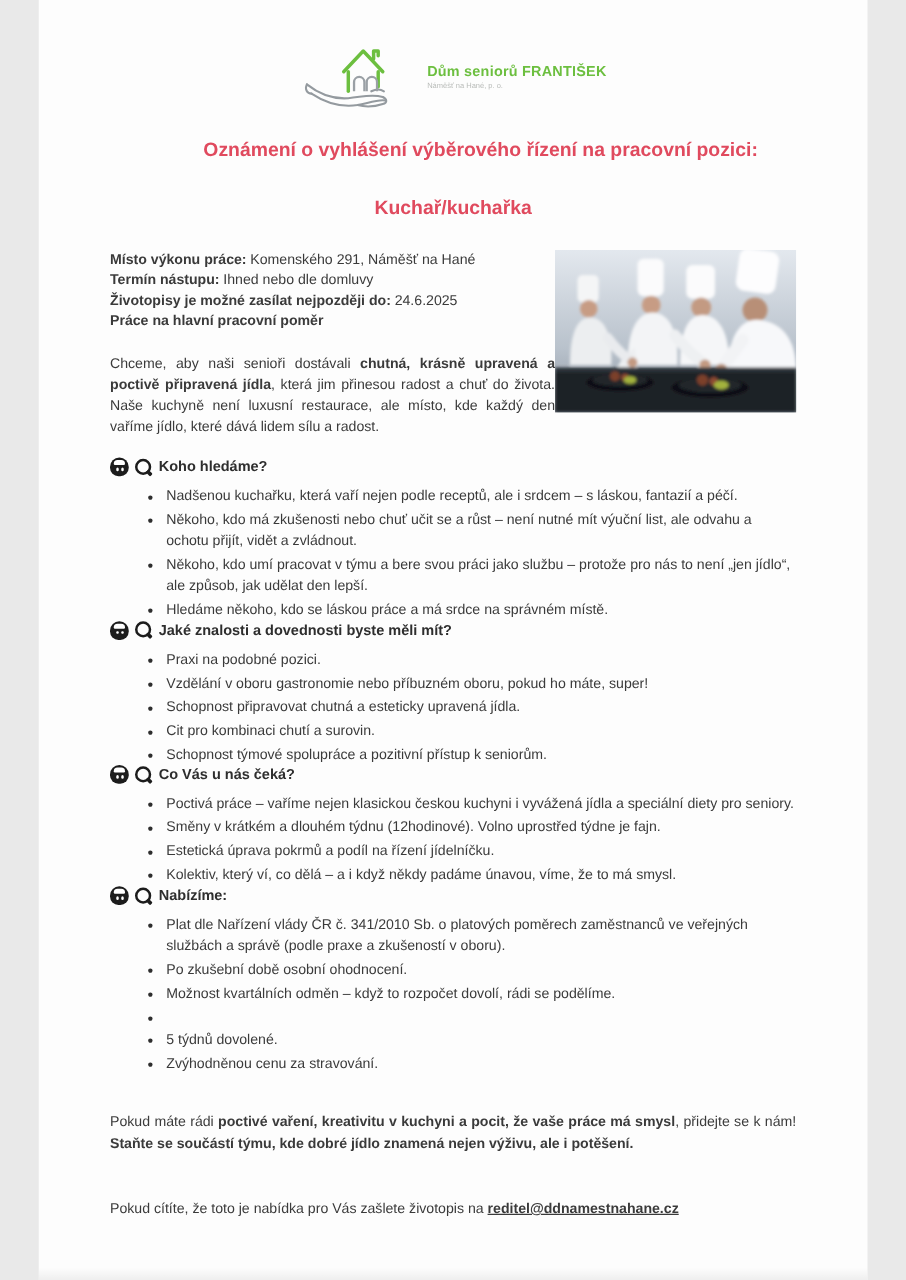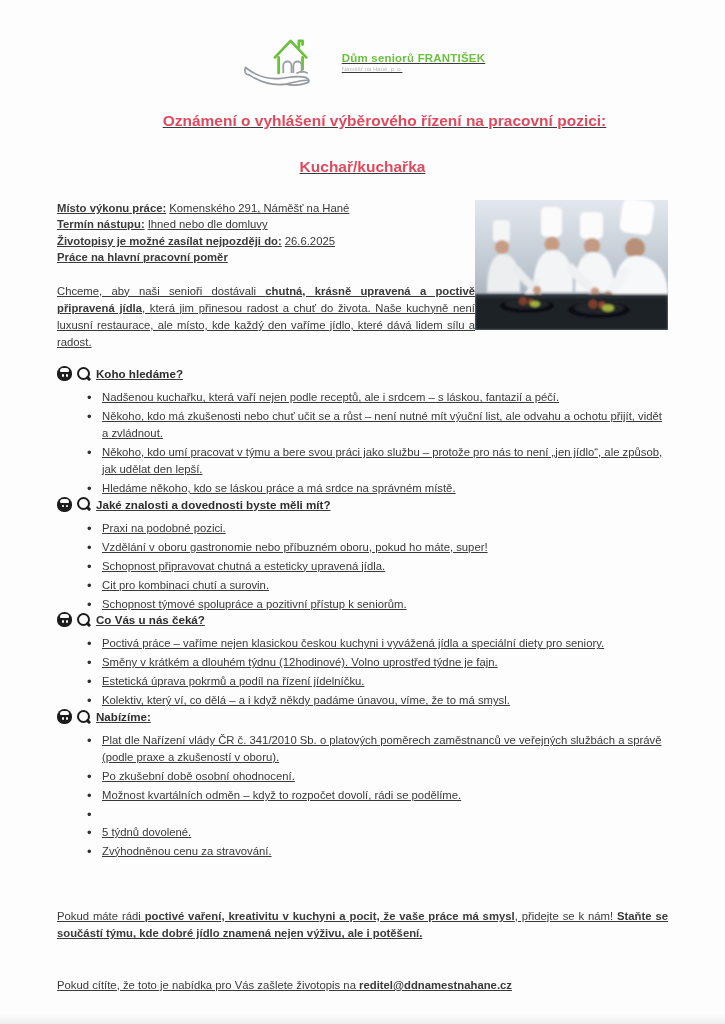--- a/index.html
+++ b/index.html
@@ -1,25 +1,24 @@
 <!DOCTYPE html>
 <html lang="cs"><head>
 <meta charset="utf-8">
 <style>
   * { margin:0; padding:0; box-sizing:border-box; }
   html,body { background:#e9e9e9; }
   .page {
     position:relative;
-    width:725px; height:1024px;
+    width:663px; height:1024px;
     margin:0 auto;
     background:#fdfdfd;
     font-family:"Liberation Sans", sans-serif;
     color:#3a3a3a;
     overflow:hidden;
-    text-decoration:underline;
   }
   .page::after{ 
     content:""; position:absolute; left:0; right:0; bottom:0; height:10px;
     background:linear-gradient(to bottom, rgba(0,0,0,0), rgba(0,0,0,0.06));
     pointer-events:none;
   }
 
   
   .logo-row{ display:flex; justify-content:center; align-items:center; gap:10px; padding-top:32px; }
   .logo-text .org{ color:#6cbf3f; font-weight:bold; font-size:11.5px; letter-spacing:.2px; }
@@ -53,21 +52,21 @@
 
   .mag-icon{ position:relative; display:inline-block; width:14px; height:14px; flex:none; }
   .mag-icon::before{ content:""; position:absolute; top:0; left:0; width:9px; height:9px; border:2.6px solid #1c1c1c; border-radius:50%; }
   .mag-icon::after{ content:""; position:absolute; width:5px; height:2.6px; background:#1c1c1c; transform:rotate(45deg); left:9px; top:10px; border-radius:1px; }
 
   .bullets{ list-style:none; margin-top:8px; }
   .bullet-item{ position:relative; padding-left:45px; font-size:11.3px; line-height:1.5; margin-top:2px; min-height:16px; }
   .bullet-item .dot{ position:absolute; left:30px; top:-1px; font-size:13px; color:#2e2e2e; }
 
   
-  .closing{ margin-top:48px; font-size:11.3px; line-height:1.55; text-align:justify; }
+  .closing{ margin-top:30px; font-size:11.3px; line-height:1.55; text-align:justify; }
   .footer-line{ margin-top:36px; font-size:11.3px; }
   .email{ font-weight:bold; text-decoration:underline; color:#3a3a3a; }
 </style>
 </head>
 <body>
 
 <div class="page">
 
   <div class="logo-row">
     <svg width="92" height="60" viewBox="0 0 100 64">
@@ -103,21 +102,21 @@
     <div class="title-line2">Kuchař/kuchařka</div>
   </div>
 
   <div class="content">
 
     <div class="top-row">
       <div class="top-left">
         <div>
           <p class="detail"><b>Místo výkonu práce:</b><span>Komenského 291, Náměšť na Hané</span></p>
           <p class="detail"><b>Termín nástupu:</b><span>Ihned nebo dle domluvy</span></p>
-          <p class="detail"><b>Životopisy je možné zasílat nejpozději do:</b><span>26.6.2025</span></p>
+          <p class="detail"><b>Životopisy je možné zasílat nejpozději do:</b><span>24.6.2025</span></p>
           <p class="detail"><b>Práce na hlavní pracovní poměr</b><span></span></p>
         </div>
         <p class="intro">
           <span>Chceme, aby naši senioři dostávali </span><b>chutná, krásně upravená a poctivě připravená jídla</b><span>, která jim přinesou radost a chuť do života. Naše kuchyně není luxusní restaurace, ale místo, kde každý den vaříme jídlo, které dává lidem sílu a radost.</span>
         </p>
       </div>
 
       <div class="photo-wrap">
         <svg width="193" height="130" viewBox="0 0 193 130">
           <defs>

